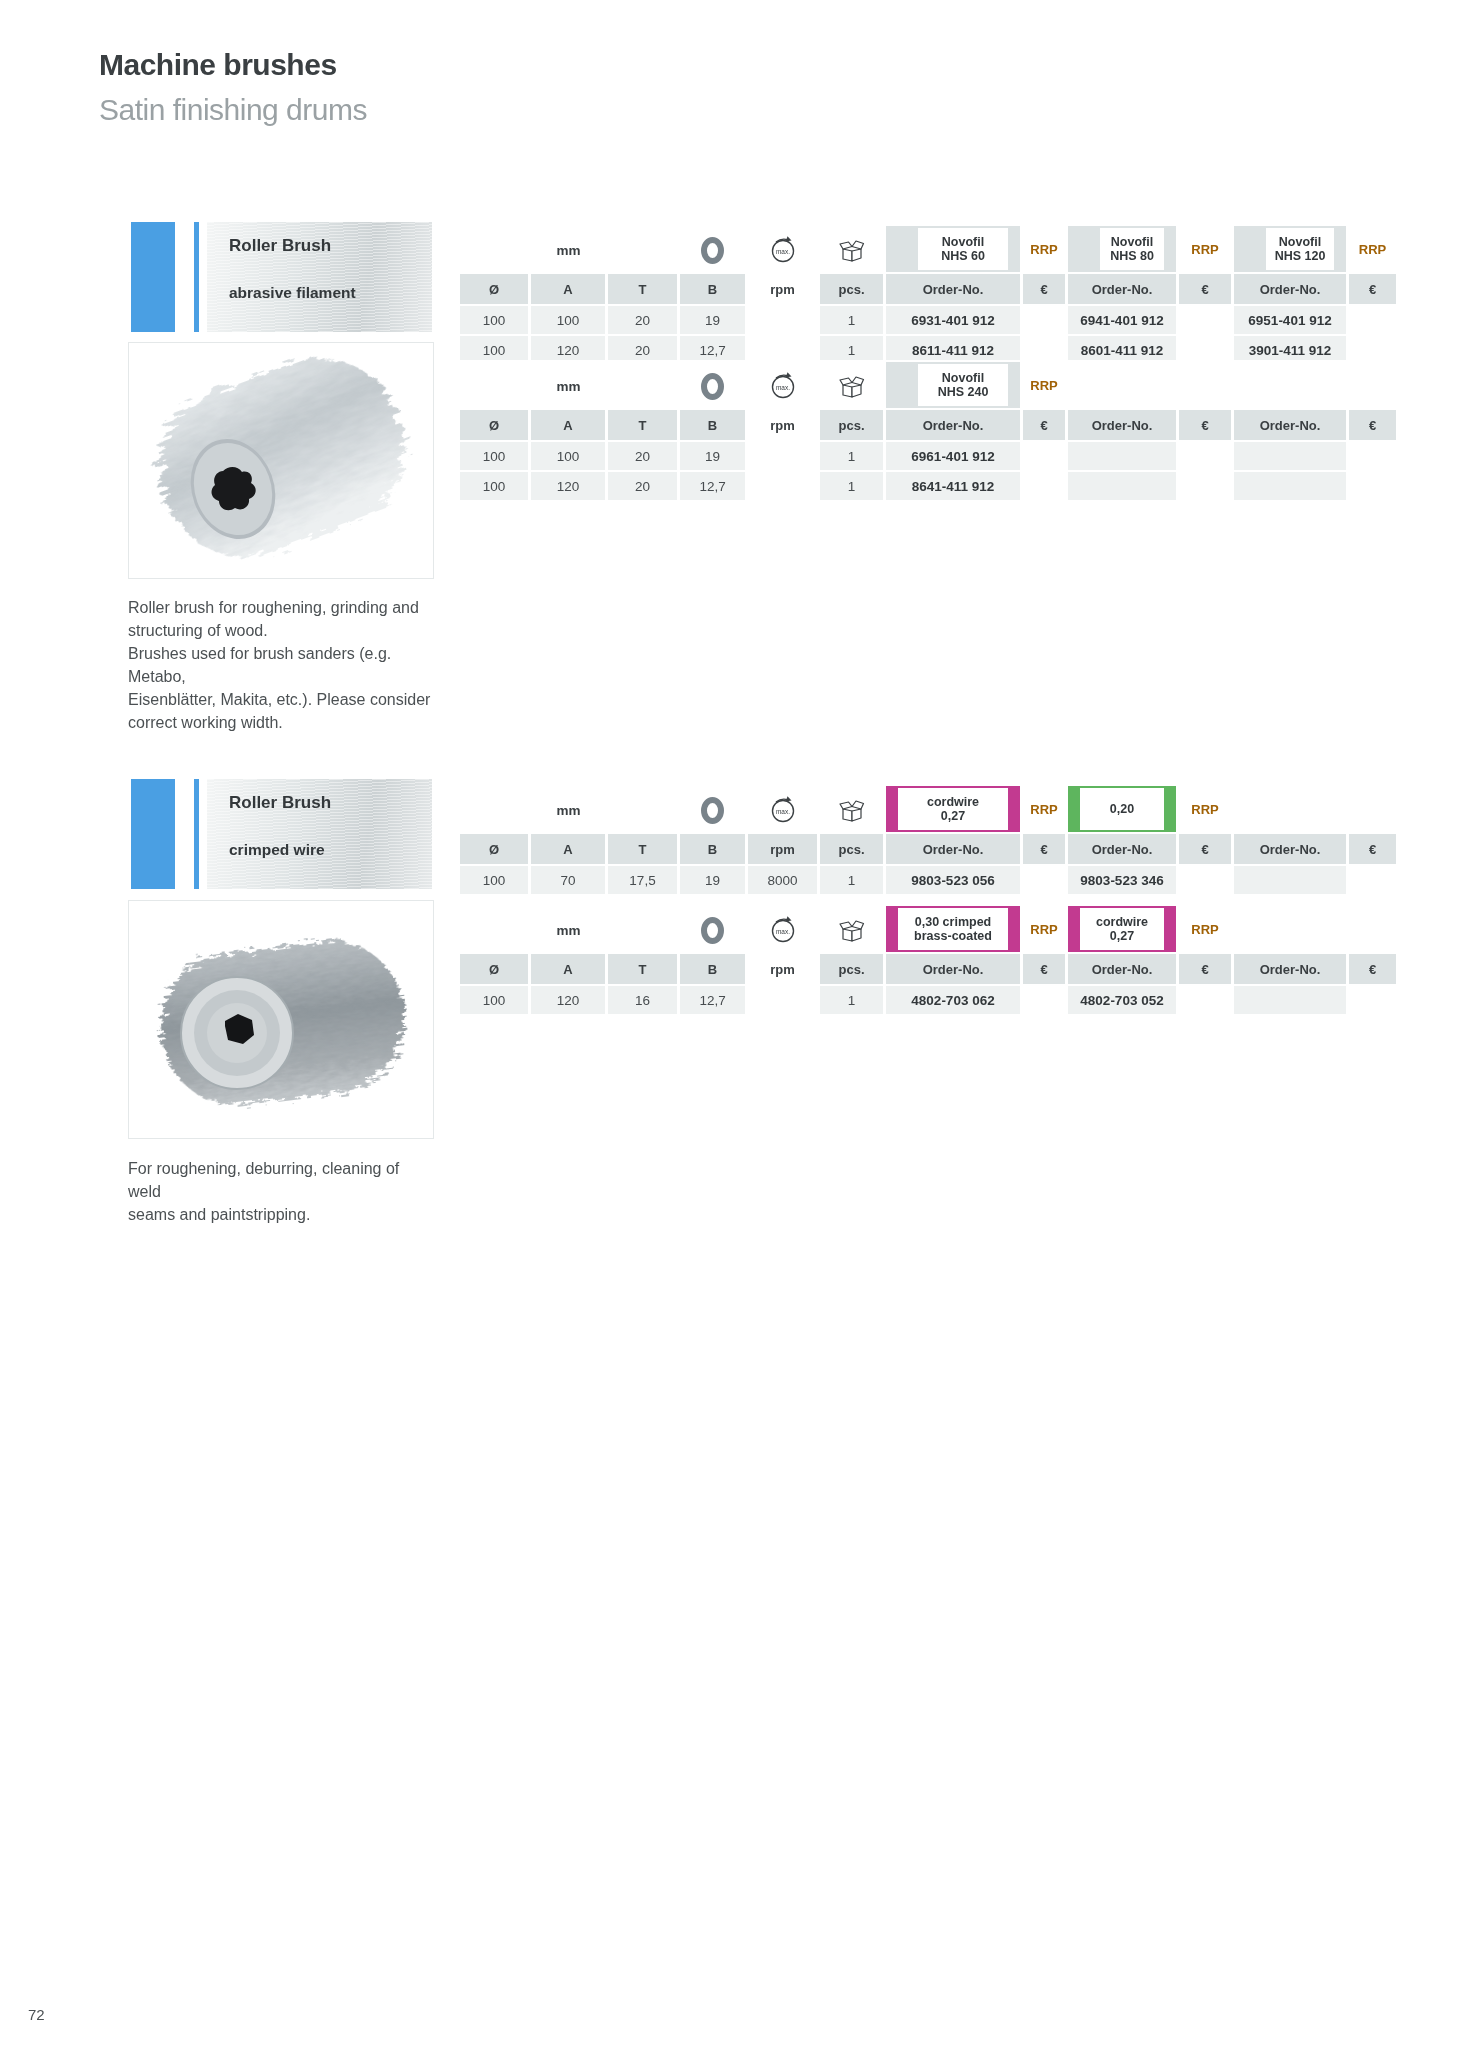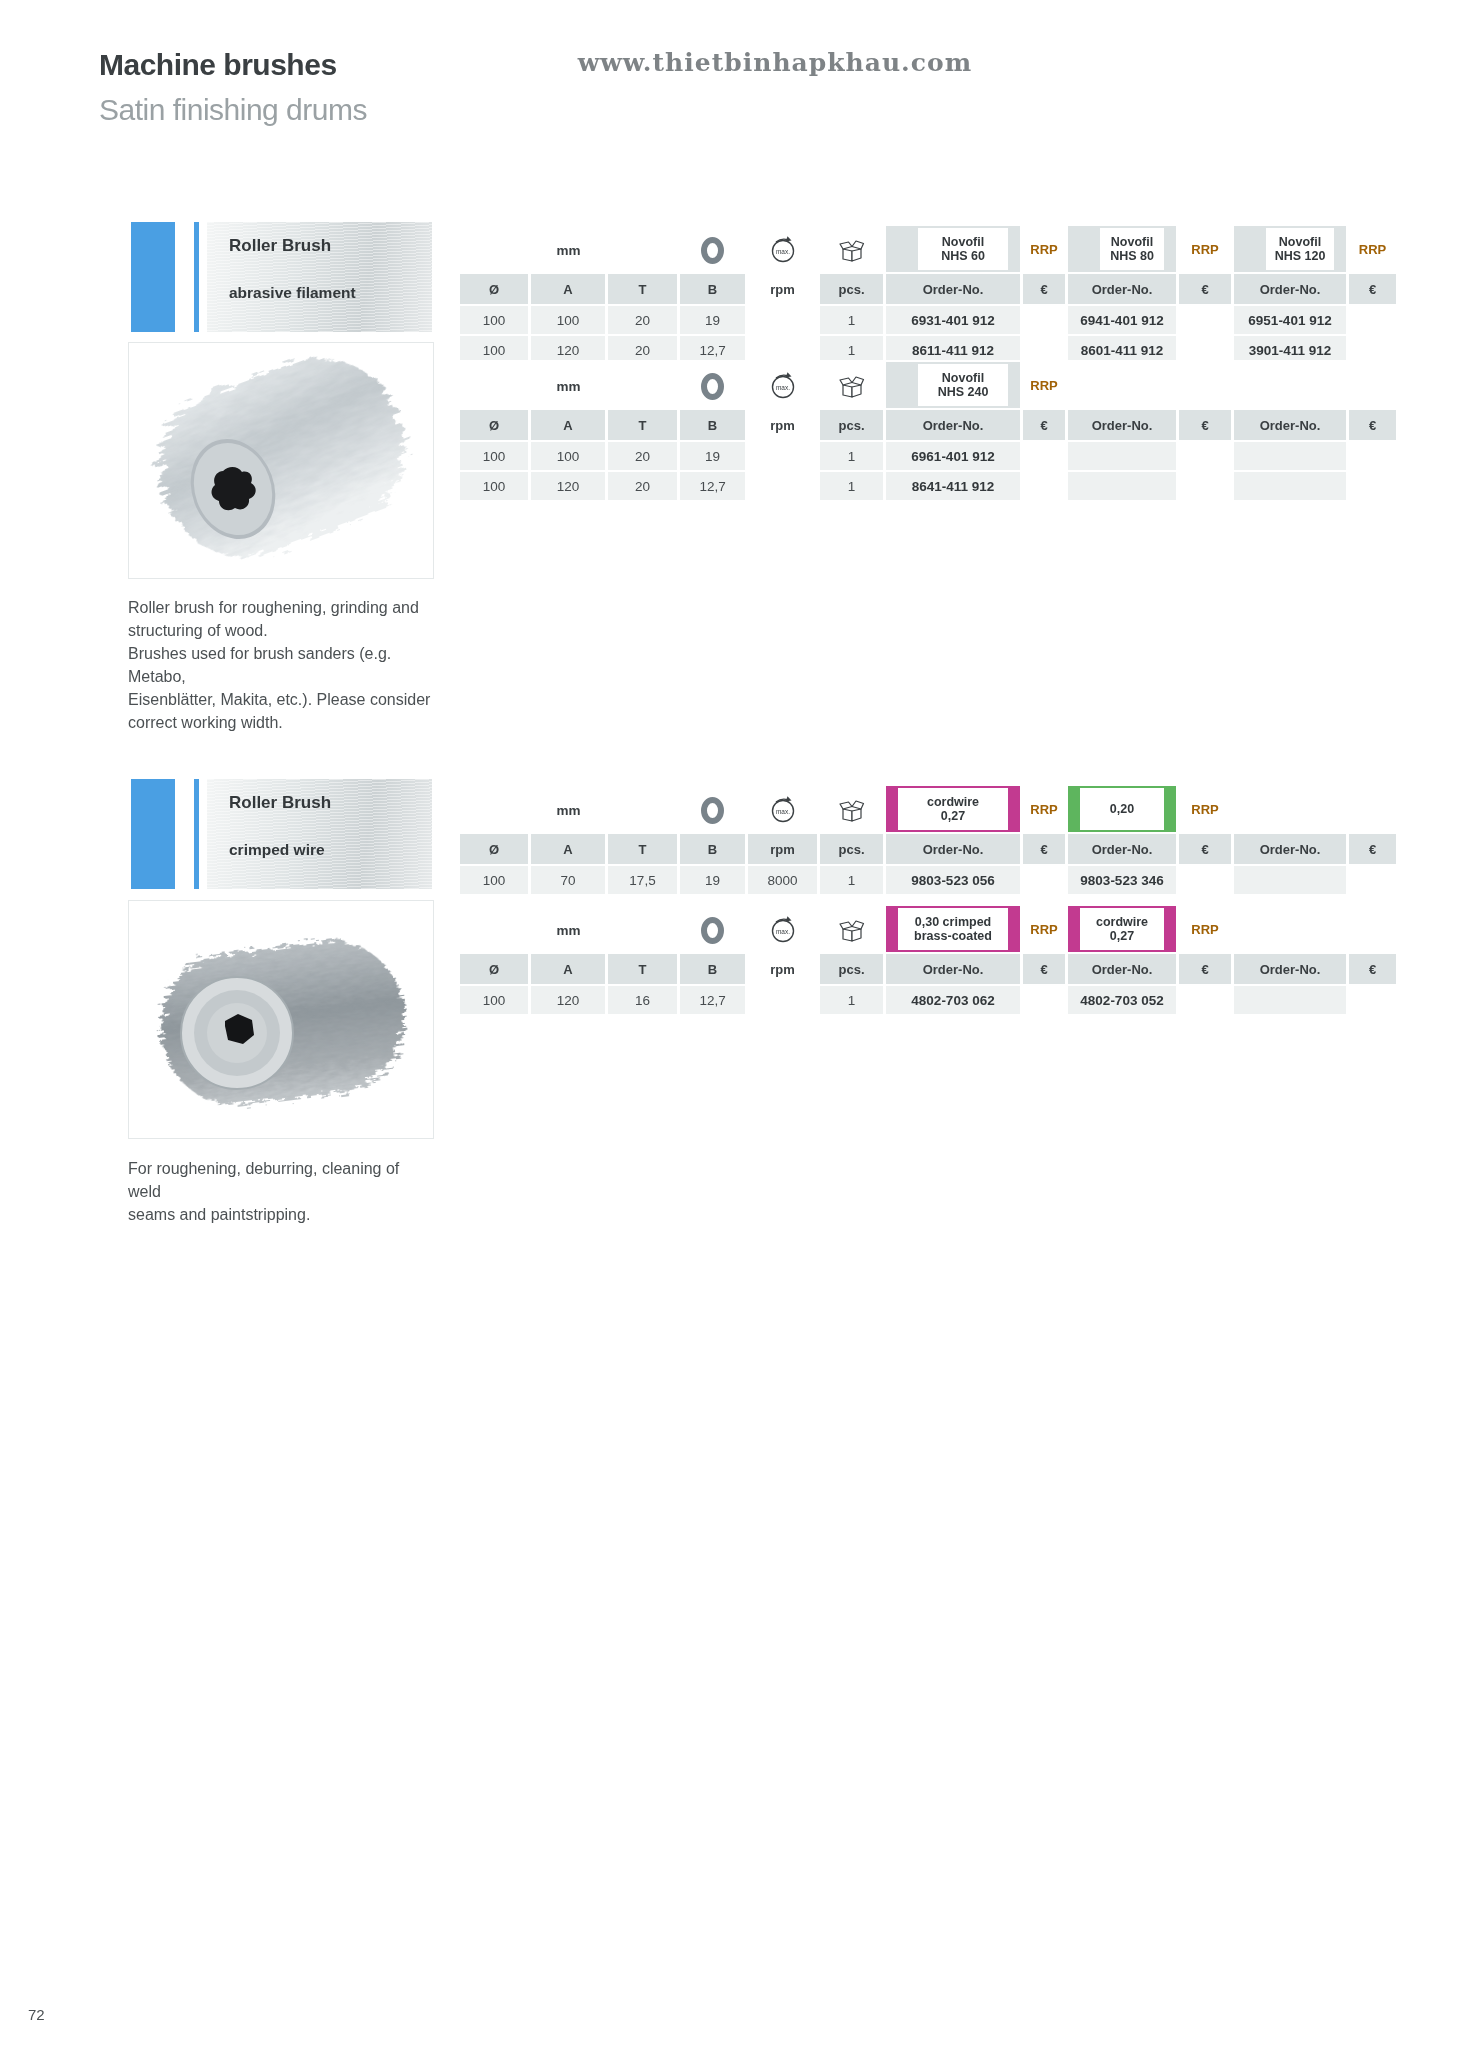--- a/index.html
+++ b/index.html
@@ -75,21 +75,20 @@
 </head>
 <body>
 
 <div id="page">
 
   <div class="title-block">
     <div class="title-l1">Machine brushes</div>
     <div class="title-l2">Satin finishing drums</div>
   </div>
   <div class="company-block">
-    <div class="company-l2">www.thietbinhapkhau.com</div>
   </div>
 
   <div class="prod-bar" style="top:222px;">
     <div class="bar-blue"></div>
     <div class="bar-gap"></div>
     <div class="bar-line"></div>
     <div class="bar-panel">
       <div class="bar-title">Roller Brush</div>
       <div class="bar-sub">abrasive filament</div>
     </div>

